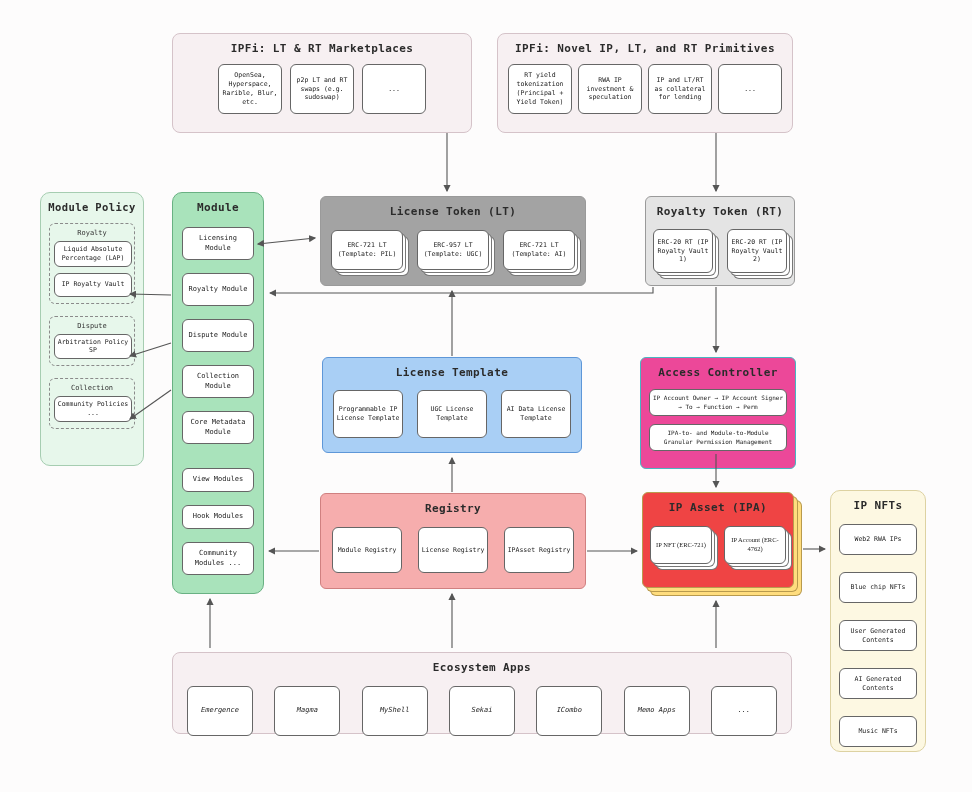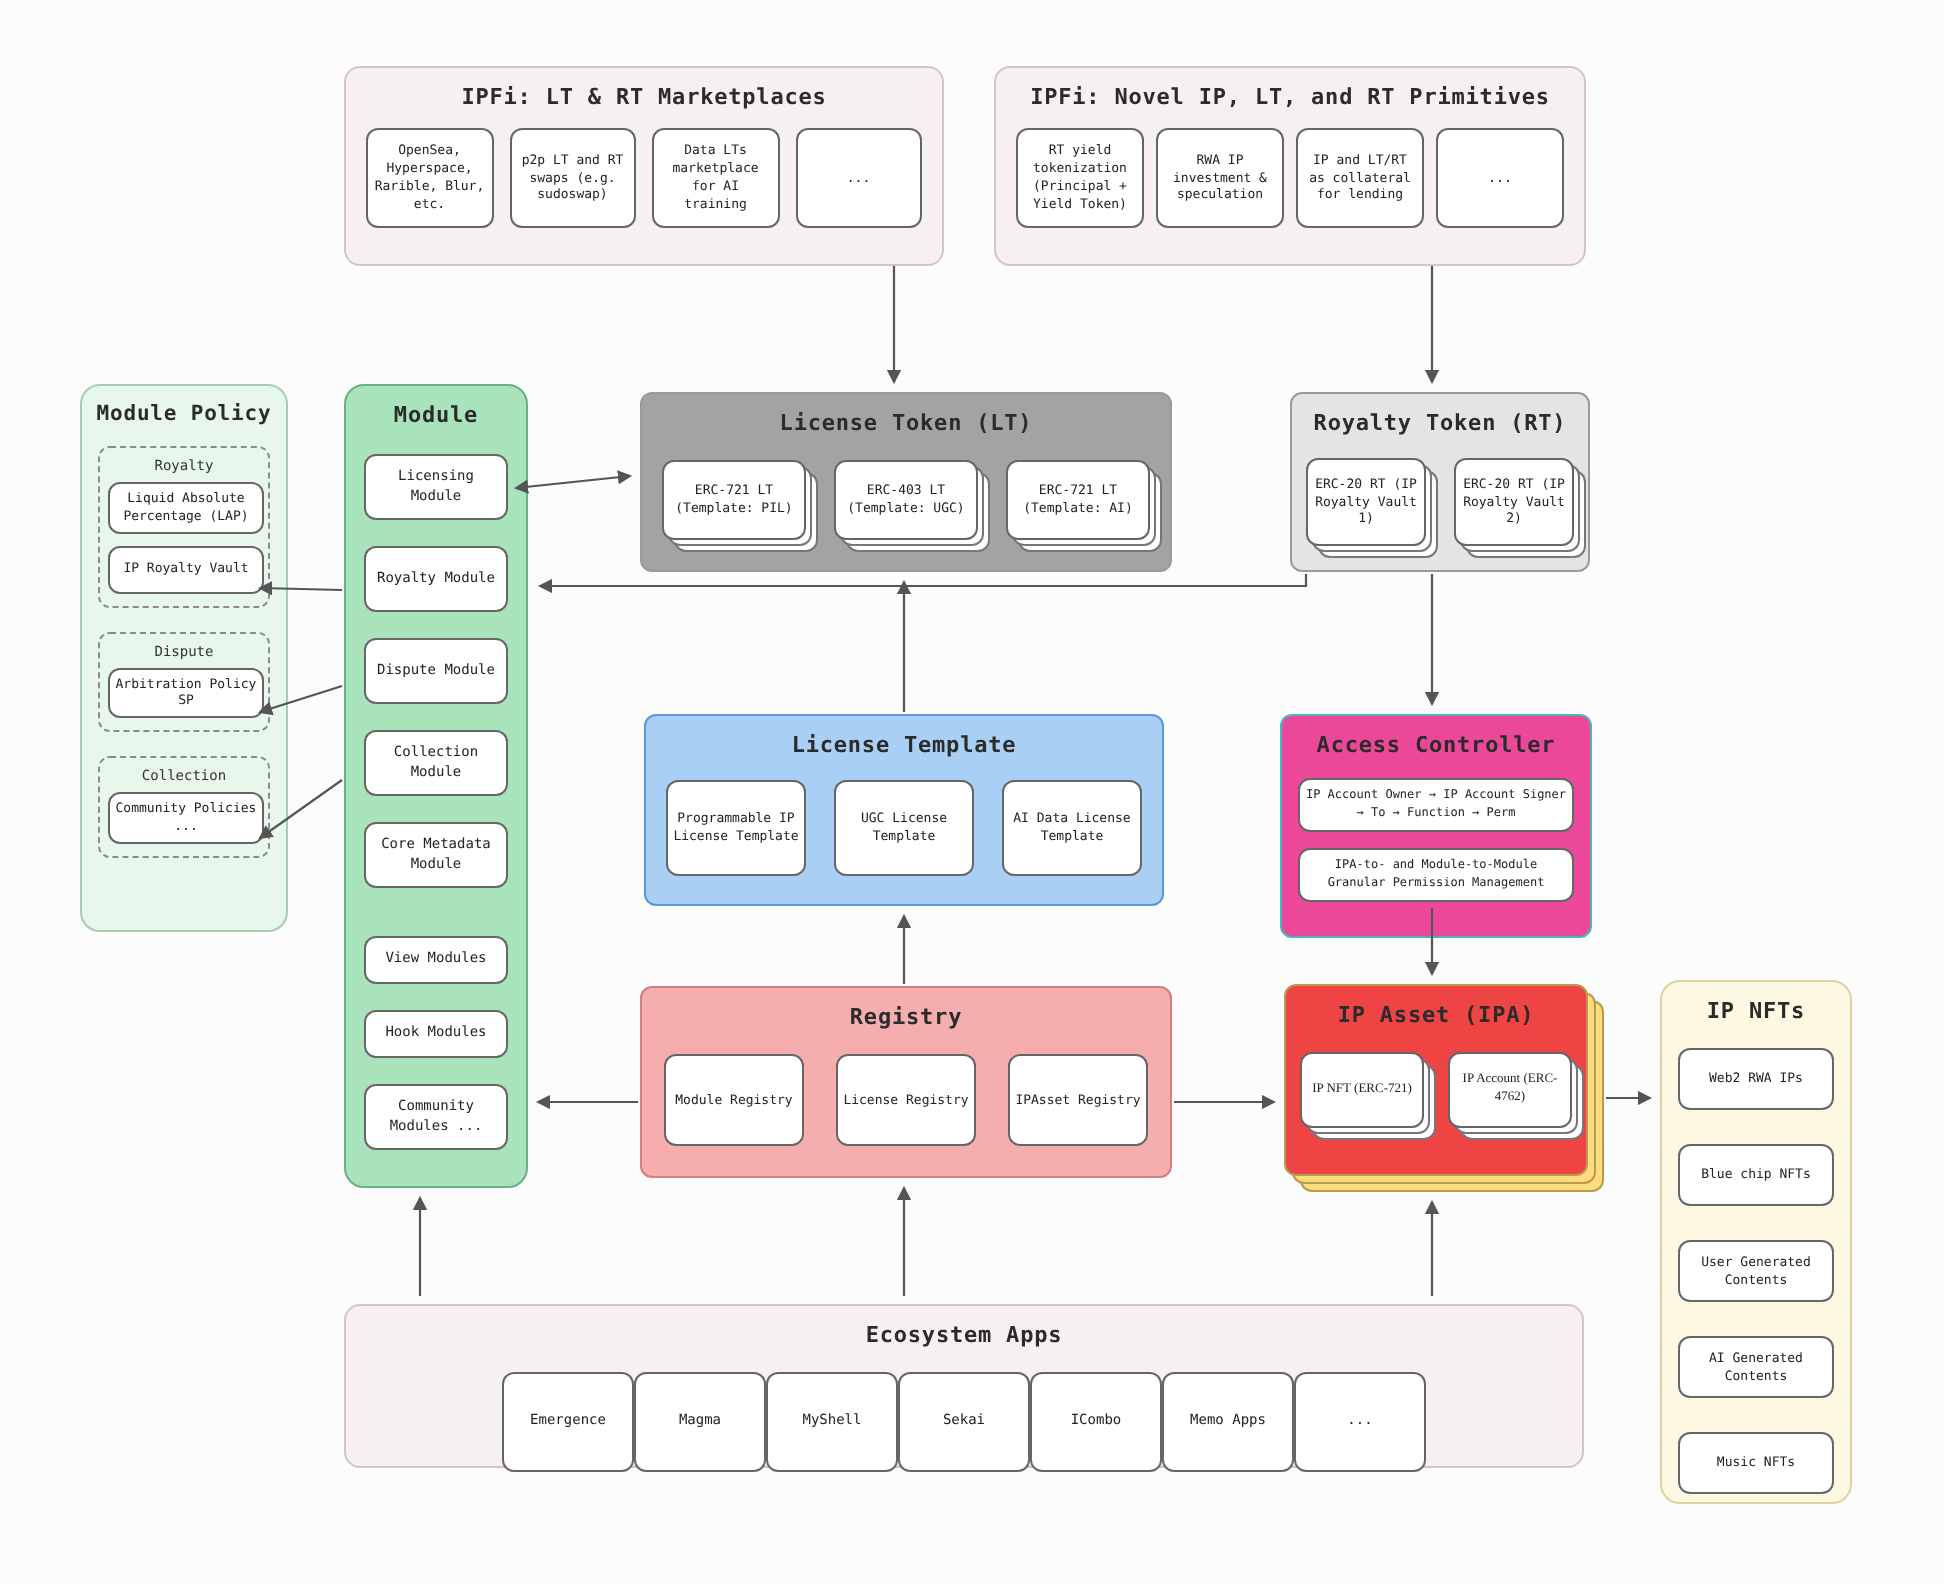--- a/index.html
+++ b/index.html
@@ -44,21 +44,20 @@
 </head>
 <body>
 
 <div id="canvas">
 
   <div class="gbox" style="left: 172px; top: 33px; width: 300px; height: 100px; border-color: rgb(213, 195, 201); background: rgb(247, 240, 242);">
     <div class="title">IPFi: LT &amp; RT Marketplaces</div>
     <div class="row" style="gap:8px;padding:9px 10px 0;">
       <div class="card c-ipfi">OpenSea, Hyperspace, Rarible, Blur, etc.</div>
       <div class="card c-ipfi">p2p LT and RT swaps (e.g. sudoswap)</div>
-      <div class="card c-ipfi">Data LTs marketplace for AI training</div>
       <div class="card c-ipfi">...</div>
     </div>
   </div>
 
   <div class="gbox" style="left: 497px; top: 33px; width: 296px; height: 100px; border-color: rgb(213, 195, 201); background: rgb(247, 240, 242);">
     <div class="title">IPFi: Novel IP, LT, and RT Primitives</div>
     <div class="row" style="gap:6px;padding:9px 10px 0;">
       <div class="card c-ipfi">RT yield tokenization (Principal + Yield Token)</div>
       <div class="card c-ipfi">RWA IP investment &amp; speculation</div>
       <div class="card c-ipfi">IP and LT/RT as collateral for lending</div>
@@ -96,21 +95,21 @@
       <div class="card gap-top" style="min-height:24px;font-size:7px;">View Modules</div>
       <div class="card" style="min-height:24px;font-size:7px;">Hook Modules</div>
       <div class="card c-mod">Community Modules ...</div>
     </div>
   </div>
 
   <div class="gbox" style="left: 320px; top: 196px; width: 266px; height: 90px; border-color: rgb(154, 154, 154); border-radius: 6px; background: #a3a3a3;">
     <div class="title">License Token (LT)</div>
     <div class="row" style="gap:14px;padding:12px 10px 0;">
       <div class="card c-lt stack">ERC-721 LT (Template: PIL)</div>
-      <div class="card c-lt stack">ERC-403 LT (Template: UGC)</div>
+      <div class="card c-lt stack">ERC-957 LT (Template: UGC)</div>
       <div class="card c-lt stack">ERC-721 LT (Template: AI)</div>
     </div>
   </div>
 
   <div class="gbox" style="left: 645px; top: 196px; width: 150px; height: 90px; border-color: rgb(154, 154, 154); border-radius: 6px; background: rgb(228, 228, 228);">
     <div class="title">Royalty Token (RT)</div>
     <div class="row" style="gap:14px;padding:11px 7px 0;">
       <div class="card c-rt stack">ERC-20 RT (IP Royalty Vault 1)</div>
       <div class="card c-rt stack">ERC-20 RT (IP Royalty Vault 2)</div>
     </div>
@@ -156,21 +155,21 @@
       <div class="card c-nft">Web2 RWA IPs</div>
       <div class="card c-nft">Blue chip NFTs</div>
       <div class="card c-nft">User Generated Contents</div>
       <div class="card c-nft">AI Generated Contents</div>
       <div class="card c-nft">Music NFTs</div>
     </div>
   </div>
 
   <div class="gbox" style="left: 172px; top: 652px; width: 620px; height: 82px; border-color: rgb(213, 195, 201); background: rgb(247, 240, 242);">
     <div class="title">Ecosystem Apps</div>
-    <div class="row" style="justify-content:center;padding:12px 14px 0;">
+    <div class="row" style="justify-content:space-between;padding:12px 14px 0;font-style:italic;">
       <div class="card c-eco">Emergence</div>
       <div class="card c-eco">Magma</div>
       <div class="card c-eco">MyShell</div>
       <div class="card c-eco">Sekai</div>
       <div class="card c-eco">ICombo</div>
       <div class="card c-eco">Memo Apps</div>
       <div class="card c-eco">...</div>
     </div>
   </div>
 

